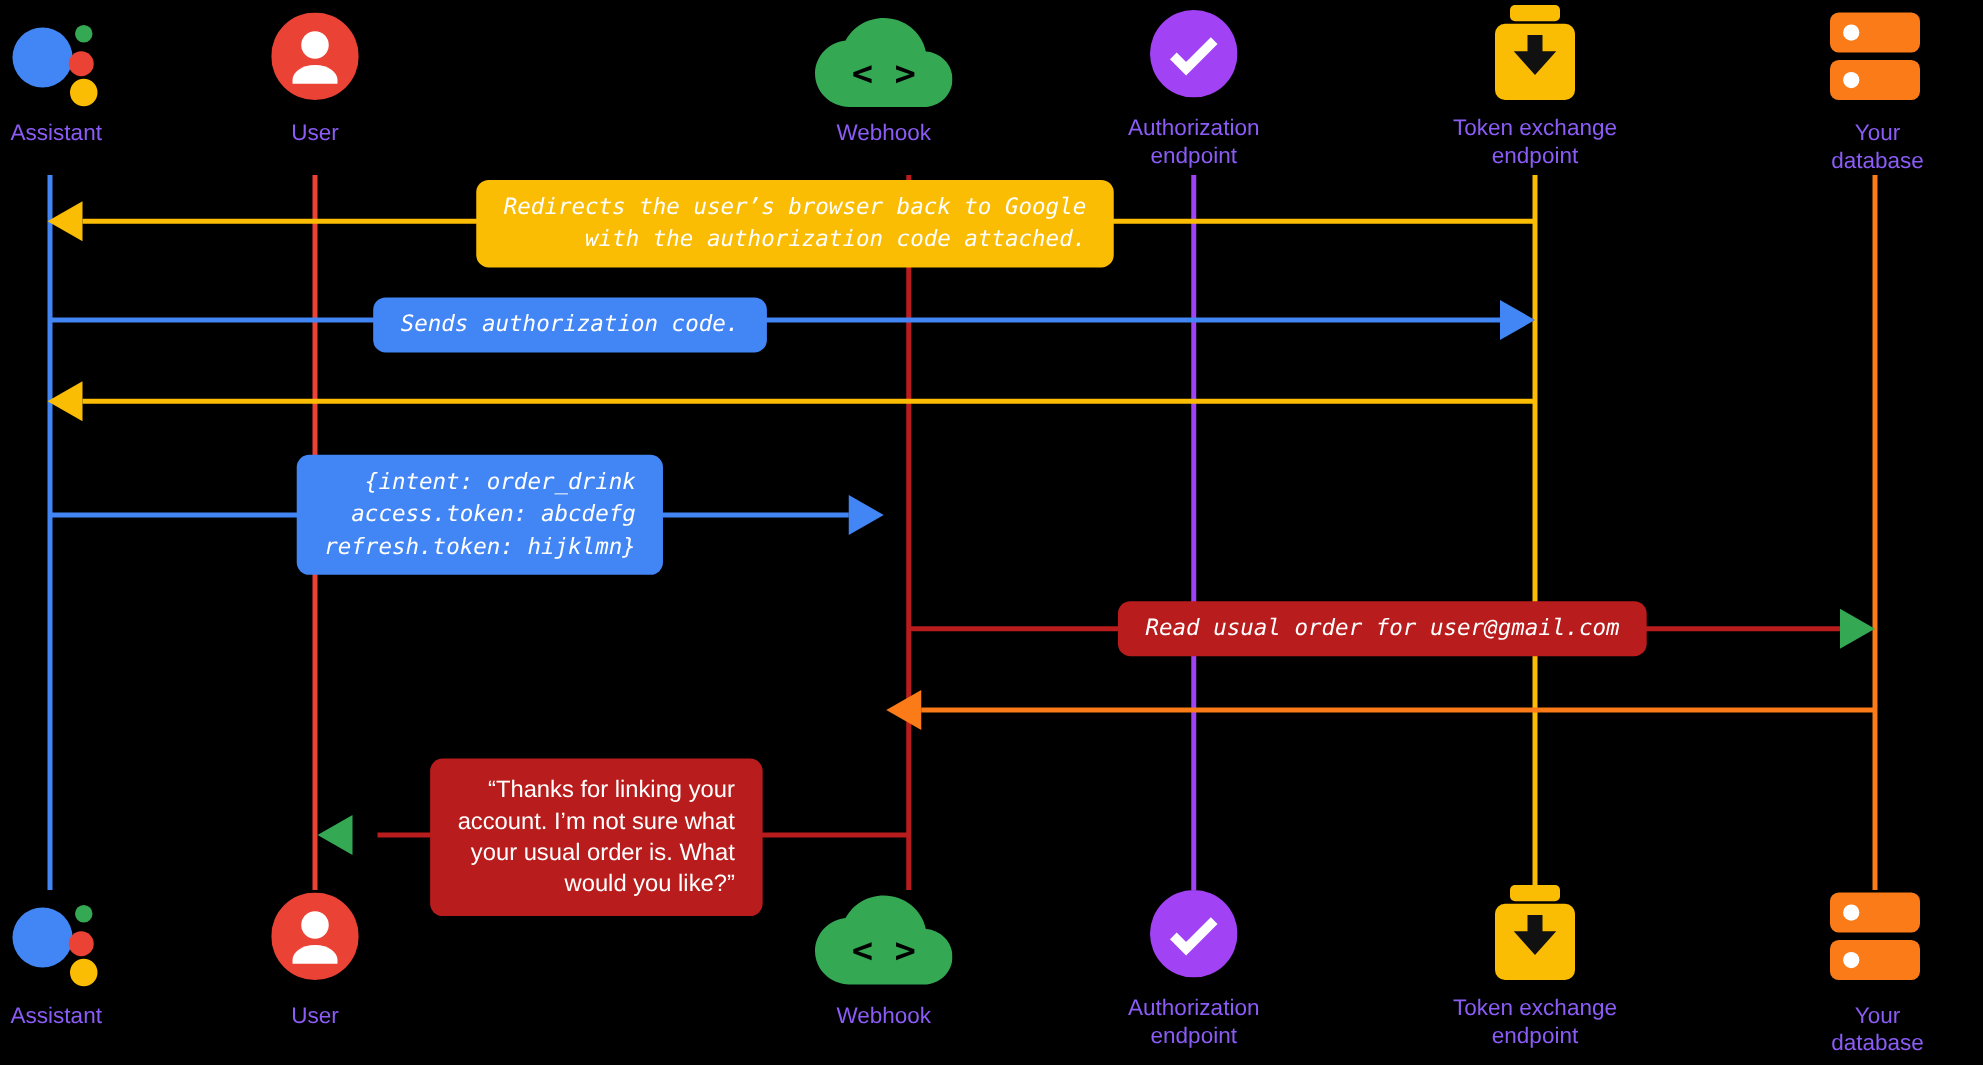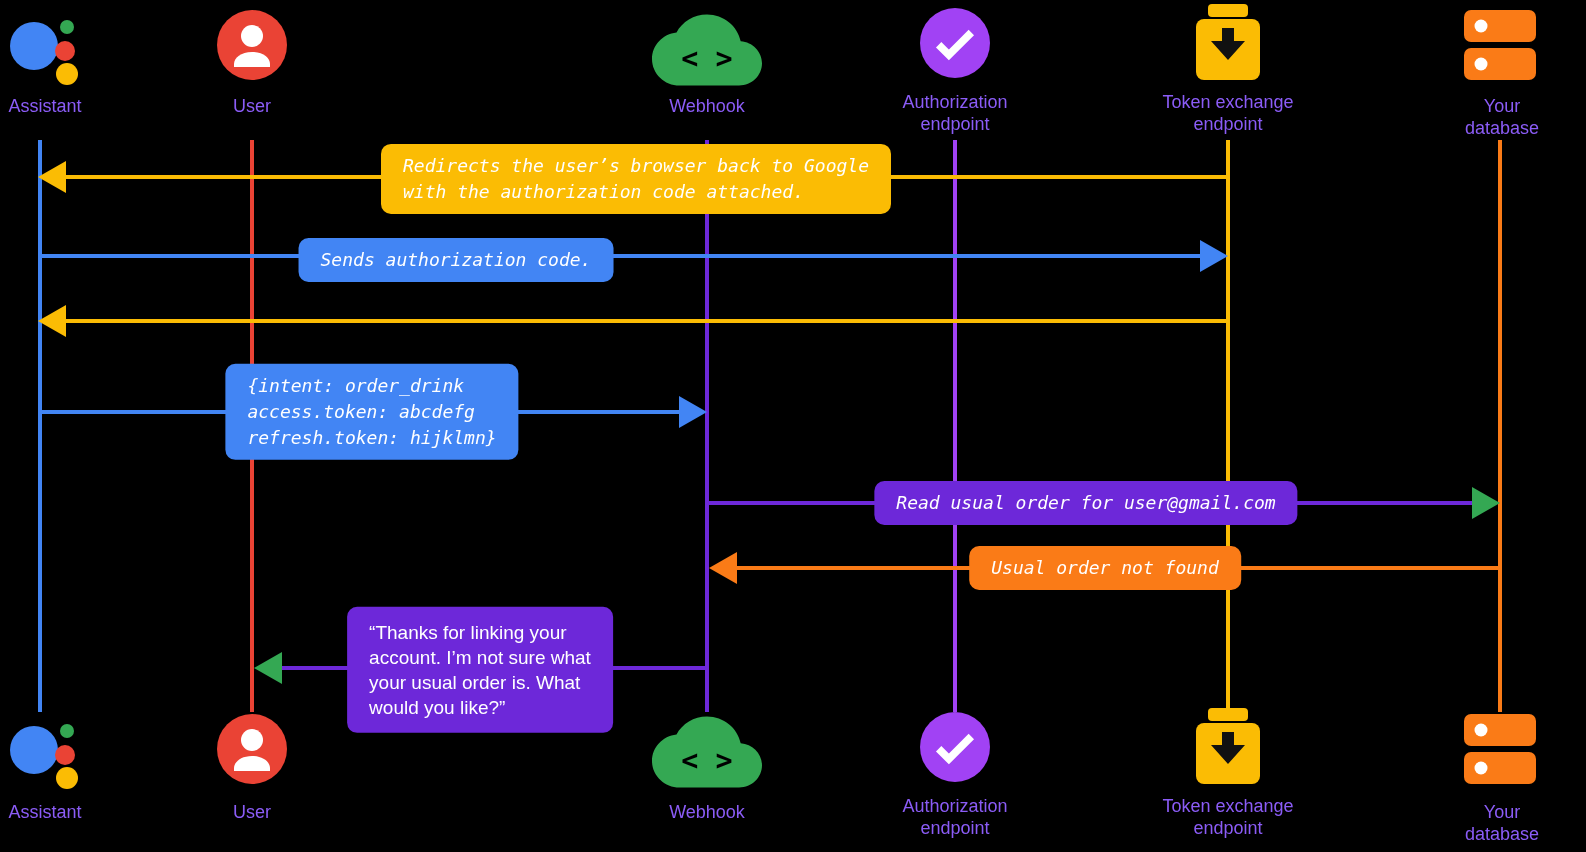--- a/index.html
+++ b/index.html
@@ -13,26 +13,26 @@
   .hline{position:absolute;height:4px;z-index:2;}
   
   .head-l,.head-r{position:absolute;width:0;height:0;z-index:2;
     border-top:16px solid transparent;border-bottom:16px solid transparent;}
   .head-l{border-right:28px solid transparent;}
   .head-r{border-left:28px solid transparent;}
   .head-l.yellow{border-right-color:#fbbc04;}   .head-r.blue{border-left-color:#4285f4;}
   .head-l.green{border-right-color:#34a853;}  .head-r.green{border-left-color:#34a853;}
   .head-l.orange{border-right-color:#fa7b17;}
   
-  .bg-blue{background:#4285f4;} .bg-red{background:#ea4335;} .bg-green{background:#6d28d9;}
+  .bg-blue{background:#4285f4;} .bg-red{background:#ea4335;} .bg-green{background:#b91c1c;margin-left:20px;}
   .bg-purple{background:#a142f4;} .bg-yellow{background:#fbbc04;} .bg-orange{background:#fa7b17;}
   
   .msg{
     position:absolute;transform:translate(-50%,-50%);z-index:3;
-    border-radius:10px;color:#fff;text-align:left;white-space:pre-line;
+    border-radius:10px;color:#fff;text-align:right;white-space:pre-line;
     font-family:"DejaVu Sans Mono", monospace;font-style:italic;
     font-size:18px;line-height:1.45;padding:9px 22px;
   }
   .msg.sans{
     font-family:"Liberation Sans", sans-serif;font-style:normal;
     font-size:19px;line-height:1.32;padding:13px 22px;
   }
   
   .icon{position:absolute;z-index:4;line-height:0;}
   .actor-label{
@@ -70,26 +70,25 @@
 
   <div class="hline bg-orange" style="left:737px;top:566px;width:763px"></div>
   <div class="head-l orange" style="left:709px;top:552px"></div>
 
   <div class="hline bg-green" style="left:282px;top:666px;width:425px"></div>
   <div class="head-l green" style="left:254px;top:652px"></div>
 
   <div class="msg bg-yellow" style="left:636px;top:179px">Redirects the user’s browser back to Google
 with the authorization code attached.</div>
   <div class="msg bg-blue" style="left:456px;top:260px">Sends authorization code.</div>
-  <div class="msg bg-blue" style="left:372px;top:412px">{intent: order_drink
+  <div class="msg bg-blue" style="left:384px;top:412px">{intent: order_drink
 access.token: abcdefg
 refresh.token: hijklmn}</div>
   <div class="msg bg-green" style="left:1086px;top:503px">Read usual order for user@gmail.com</div>
-  <div class="msg bg-orange" style="left:1105px;top:568px">Usual order not found</div>
-  <div class="msg bg-green sans" style="left:480px;top:670px">“Thanks for linking your
+  <div class="msg bg-green sans" style="left:457px;top:670px">“Thanks for linking your
 account. I’m not sure what
 your usual order is. What
 would you like?”</div>
 
   <div class="icon" style="left:4px;top:6px">
     <svg width="82" height="82" viewBox="0 0 82 82">
       <circle cx="30" cy="40" r="24" fill="#4285f4"></circle>
       <circle cx="63" cy="21" r="7" fill="#34a853"></circle>
       <circle cx="61" cy="45" r="10" fill="#ea4335"></circle>
       <circle cx="63" cy="68" r="11" fill="#fbbc04"></circle>

